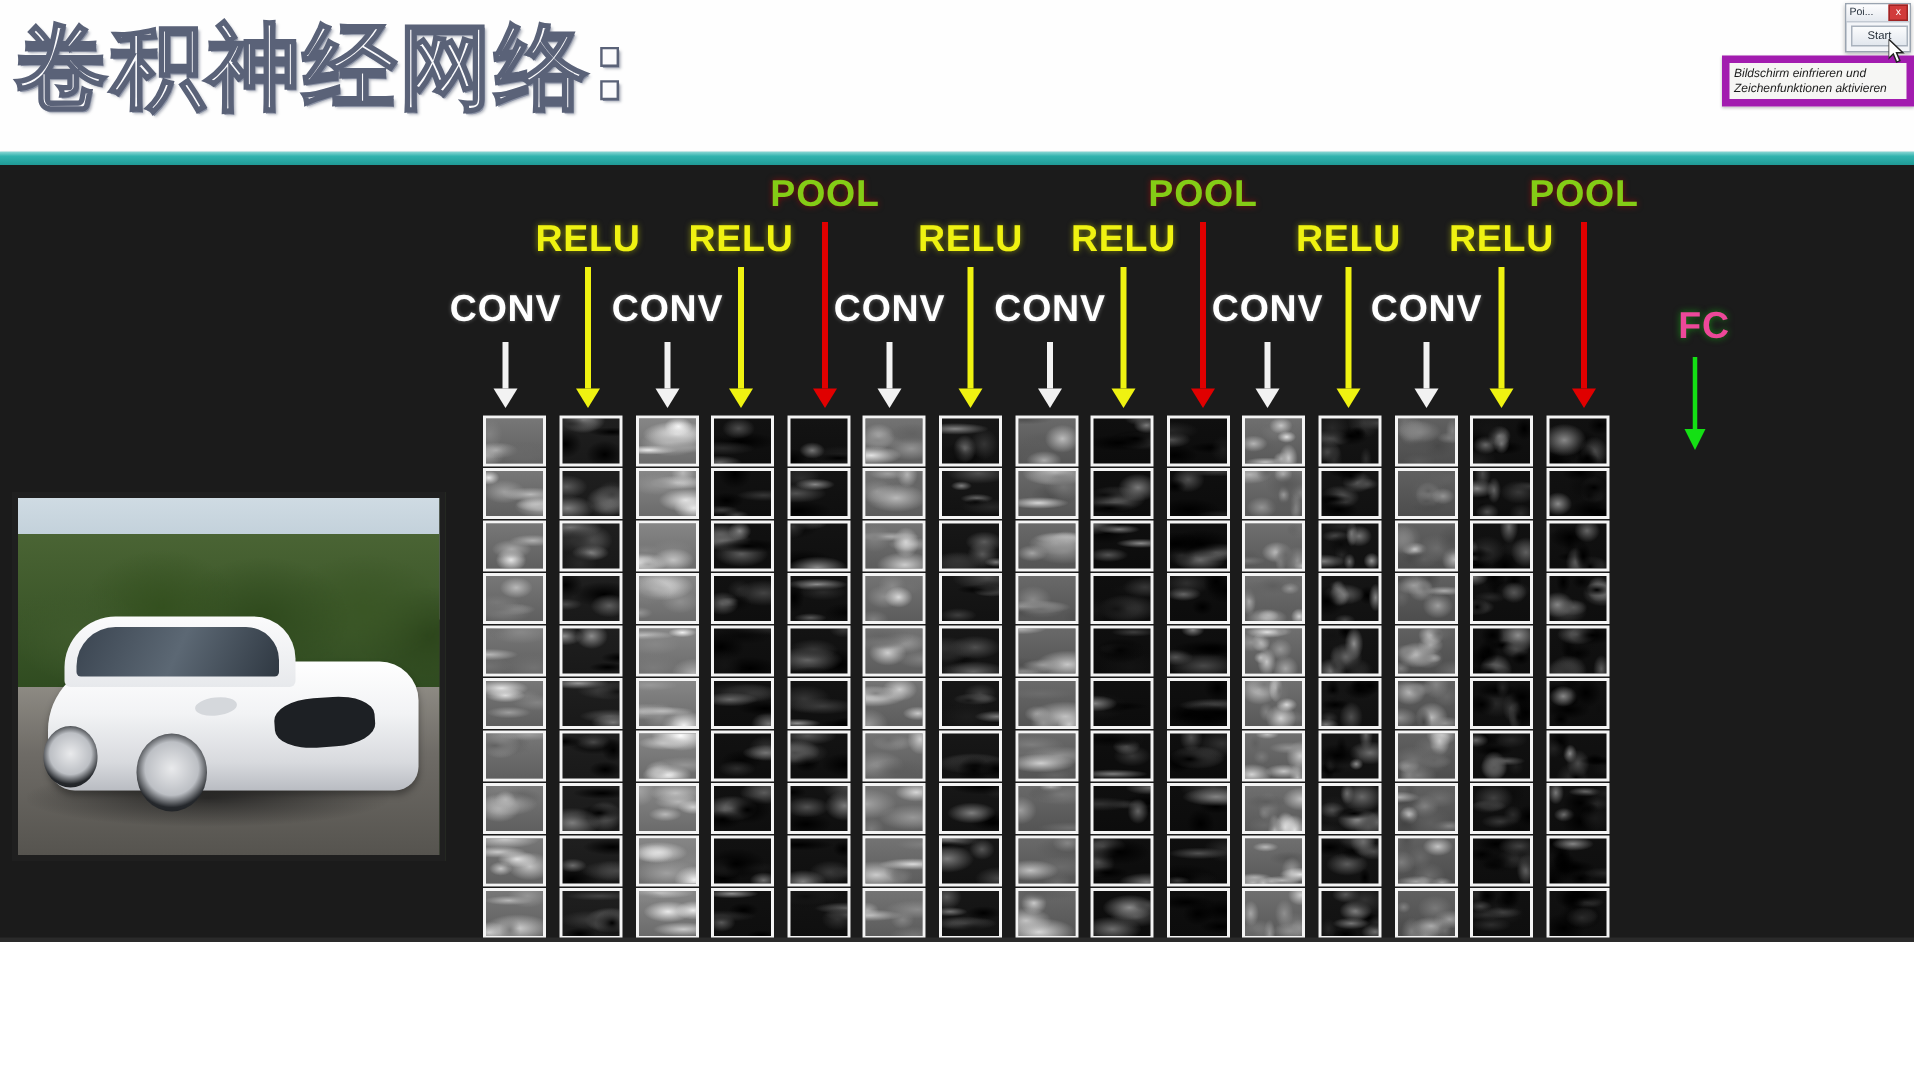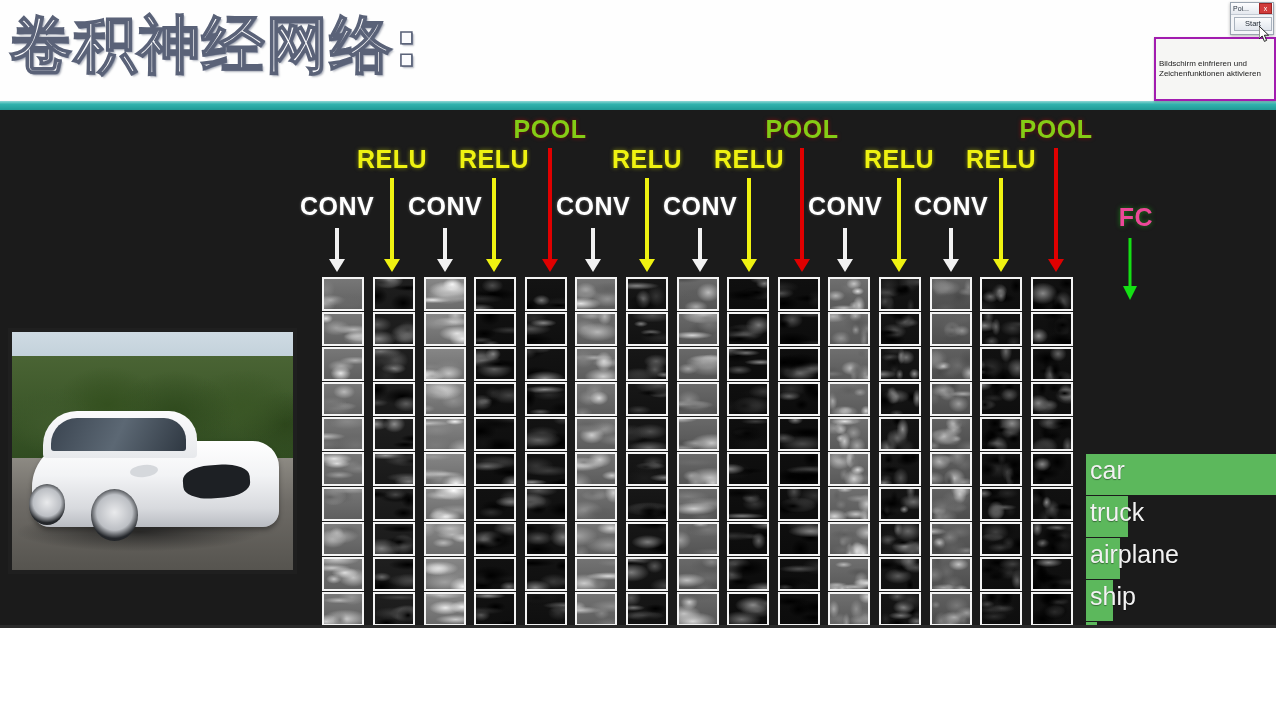--- a/index.html
+++ b/index.html
@@ -170,23 +170,24 @@
   }
   #annot-body{padding:2px 3px 3px 3px;}
   #annot-start-btn{
     display:block;width:100%;height:12px;line-height:11px;text-align:center;
     font-size:7.5px;color:#1d2630;
     background:linear-gradient(to bottom,#fbfcfd,#e2e7ee);
     border:1px solid #a9b2bd;
   }
   #annot-tooltip{
     position:absolute;right:0;top:37px;width:112px;
-    background:#f6f6f4;border:2px solid #a21caf;
-    padding:20px 3px;font-size:8px;line-height:1.25;color:#1b1b1b;
+    background:#f6f6f4;border:5px solid #a21caf;
+    padding:2px 3px;font-size:8px;line-height:1.25;color:#1b1b1b;
     box-shadow:0 1px 2px rgba(0,0,0,.25);
+    font-style:italic;
   }
   
   #mouse-cursor{position:absolute;left:1259px;top:26px;width:12px;height:17px;}
 </style>
 </head>
 <body>
 
 <div id="slide-header">
   <div id="slide-title">卷积神经网络:</div>
 </div>
@@ -467,42 +468,20 @@
         <div class="fm-tile" style="background-image: radial-gradient(14px 9px at 57% 59%, rgb(44, 44, 44) 0%, rgba(44, 44, 44, 0) 78%), radial-gradient(19px 12px at 55% 56%, rgb(0, 0, 0) 0%, rgba(0, 0, 0, 0) 78%), radial-gradient(15px 8px at 62% 11%, rgb(0, 0, 0) 0%, rgba(0, 0, 0, 0) 78%), radial-gradient(10px 10px at 41% 21%, rgb(0, 0, 0) 0%, rgba(0, 0, 0, 0) 78%), radial-gradient(18px 13px at 25% 83%, rgb(0, 0, 0) 0%, rgba(0, 0, 0, 0) 78%), radial-gradient(14px 5px at 67% 25%, rgb(57, 57, 57) 0%, rgba(57, 57, 57, 0) 78%), radial-gradient(11px 7px at 63% 54%, rgb(66, 66, 66) 0%, rgba(66, 66, 66, 0) 78%), radial-gradient(15px 10px at 40% 14%, rgb(0, 0, 0) 0%, rgba(0, 0, 0, 0) 78%), radial-gradient(10px 11px at 49% 2%, rgb(0, 0, 0) 0%, rgba(0, 0, 0, 0) 78%), linear-gradient(rgb(17, 17, 17), rgb(14, 14, 14));"></div>
       </div>
     </div>
 
   <div class="op-label fc" id="fc-label" style="left: 1136px; top: 93px;">FC</div>
   <div class="arrow green" id="fc-arrow" style="left: 1130px; top: 128px; height: 62px; width: 16px;">
     <div class="shaft" style="height: 48px;"></div>
       <div class="head"></div>
   </div>
 
-  <div id="class-scores">
-      <div class="score-row">
-        <div class="score-bar" style="width: 190px; background: rgb(92, 184, 92);"></div>
-        <div class="score-label" style="color: rgb(242, 242, 242);">car</div>
-      </div>
-      <div class="score-row">
-        <div class="score-bar" style="width: 41.8px; background: rgb(92, 184, 92);"></div>
-        <div class="score-label" style="color: rgb(242, 242, 242);">truck</div>
-      </div>
-      <div class="score-row">
-        <div class="score-bar" style="width: 34.2px; background: rgb(92, 184, 92);"></div>
-        <div class="score-label" style="color: rgb(242, 242, 242);">airplane</div>
-      </div>
-      <div class="score-row">
-        <div class="score-bar" style="width: 26.6px; background: rgb(92, 184, 92);"></div>
-        <div class="score-label" style="color: rgb(242, 242, 242);">ship</div>
-      </div>
-      <div class="score-row">
-        <div class="score-bar" style="width: 11.4px; background: rgb(92, 184, 92);"></div>
-        <div class="score-label" style="color: rgb(242, 242, 242);">horse</div>
-      </div>
-    </div>
 </div>
 <div id="slide-body-bottom-edge"></div>
 
 <div id="annot-window">
   <div id="annot-titlebar">
     <span id="annot-title">Poi...</span>
     <span id="annot-close">x</span>
   </div>
   <div id="annot-body">
     <span id="annot-start-btn">Start</span>

